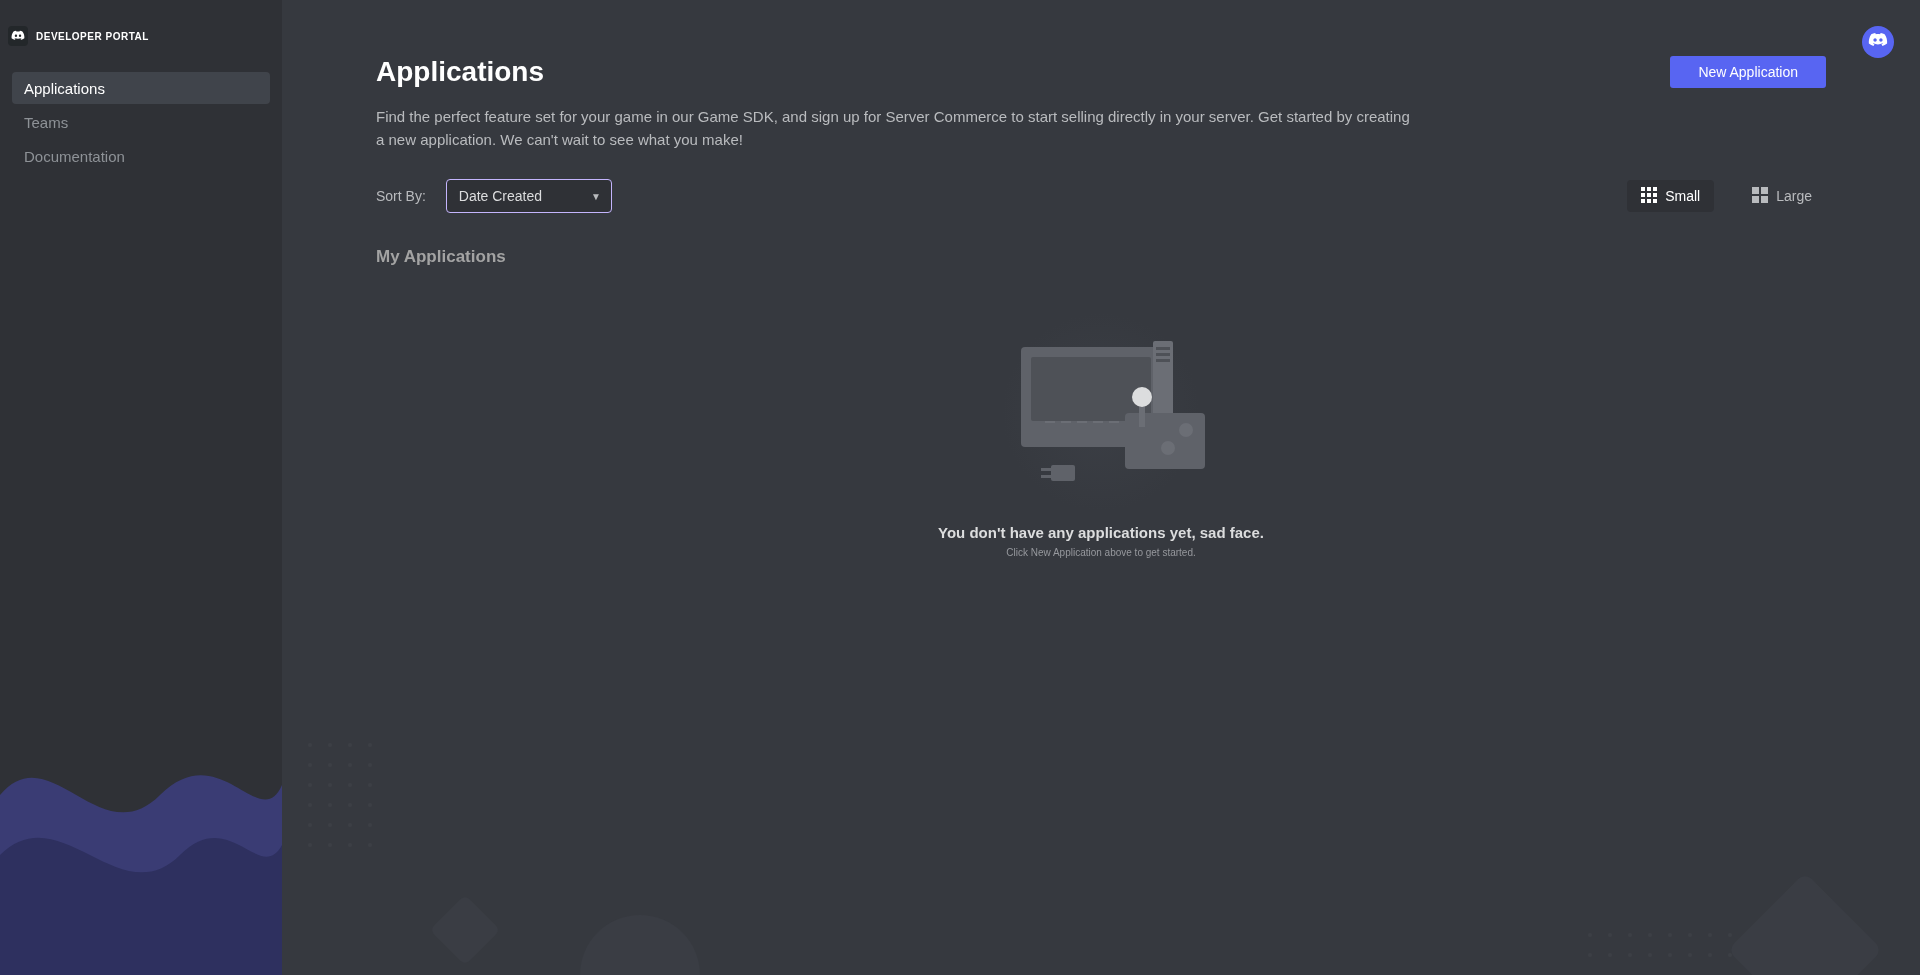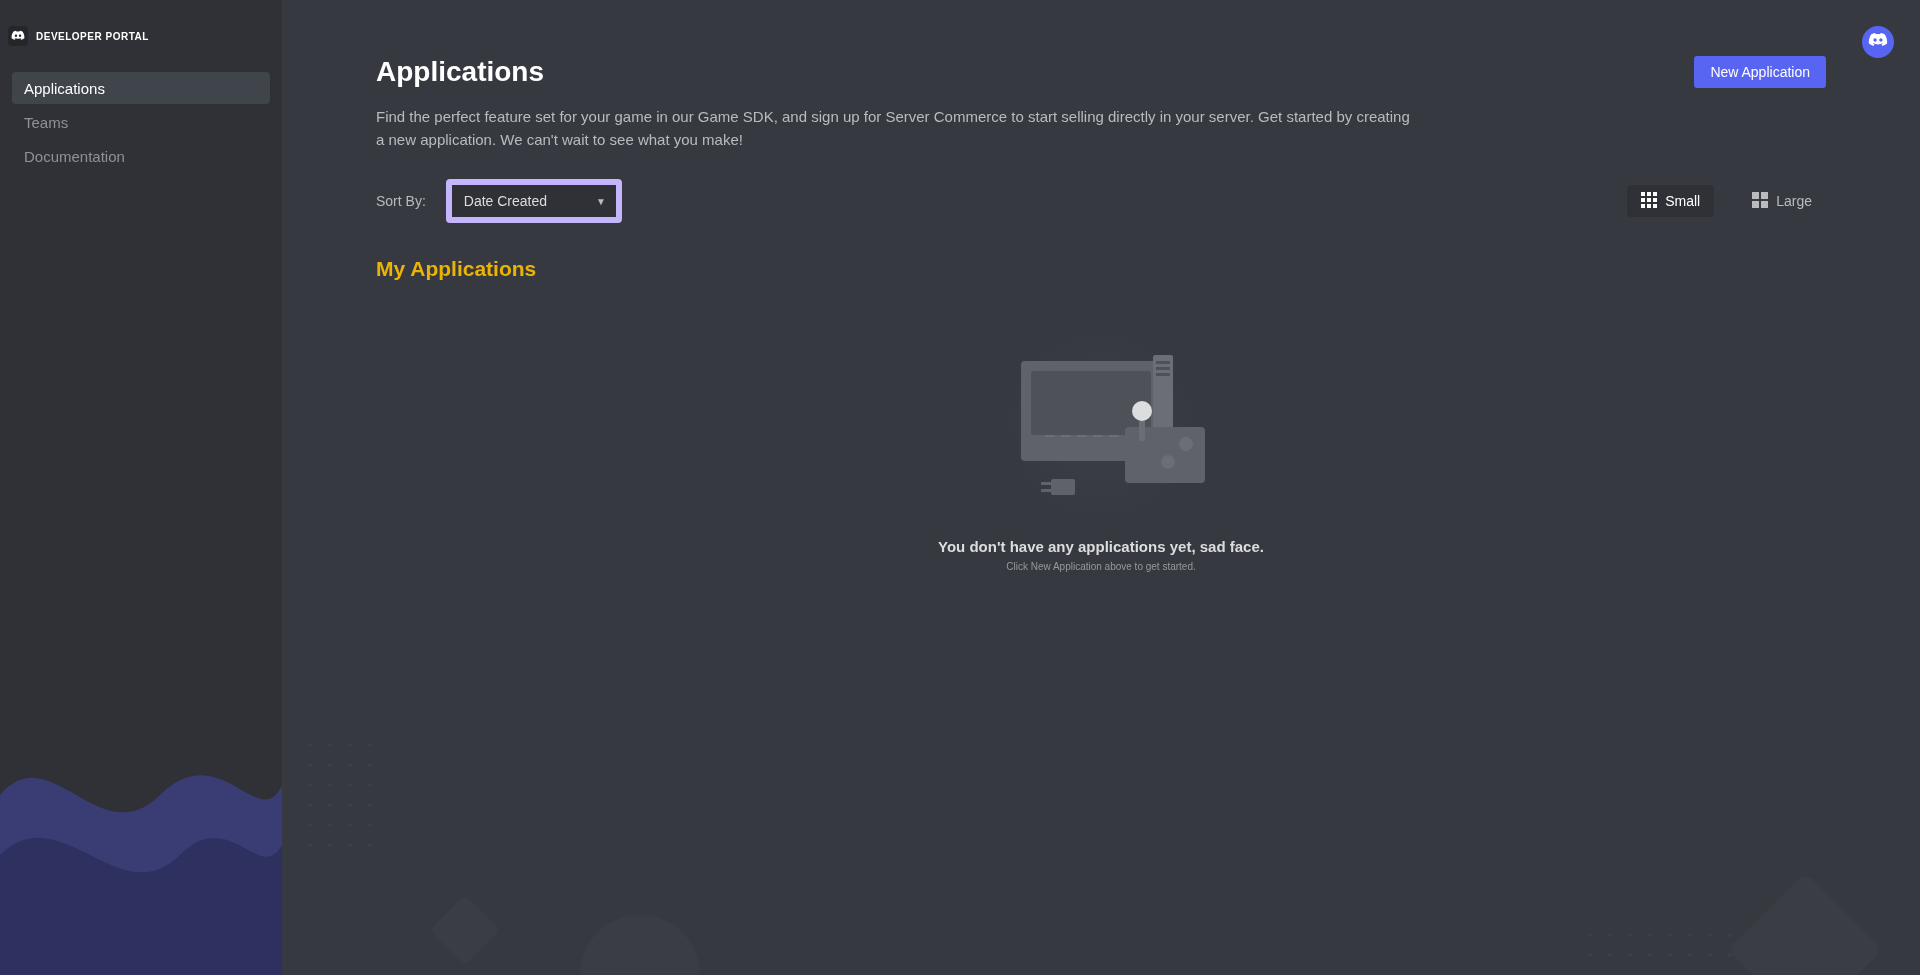--- a/index.html
+++ b/index.html
@@ -108,21 +108,21 @@
     font-size: 28px;
     font-weight: 700;
     color: #ffffff;
   }
   .new-btn {
     background: #5865f2;
     color: #fff;
     border: none;
     border-radius: 3px;
     font-size: 14px;
-    padding: 8px 16px;
+    padding: 8px 28px;
     cursor: pointer;
     font-weight: 500;
   }
   .description {
     margin-top: 18px;
     font-size: 15px;
     line-height: 1.5;
     color: #b9bbbe;
     max-width: 1040px;
   }
@@ -136,21 +136,21 @@
     display: flex;
     align-items: center;
     gap: 20px;
   }
   .sort-label {
     font-size: 14px;
     color: #b9bbbe;
   }
   .sort-select {
     background: #2f3136;
-    border: 6px solid #c4b5fd;
+    border: 1px solid #c4b5fd;
     border-radius: 4px;
     height: 32px;
     padding: 0 32px 0 12px;
     font-size: 14px;
     color: #dcddde;
     display: flex;
     align-items: center;
     position: relative;
     cursor: pointer;
     min-width: 120px;
@@ -178,23 +178,23 @@
     cursor: pointer;
     color: #b9bbbe;
   }
   .view-btn.active {
     background: #2f3136;
     color: #fff;
   }
   .view-btn svg { width: 16px; height: 16px; }
   .section-title {
     margin-top: 34px;
-    font-size: 21px;
+    font-size: 17px;
     font-weight: 700;
-    color: #eab308;
+    color: #a3a3a3;
   }
   
   .empty {
     margin-top: 70px;
     display: flex;
     flex-direction: column;
     align-items: center;
   }
   .empty-illustration {
     width: 240px;

